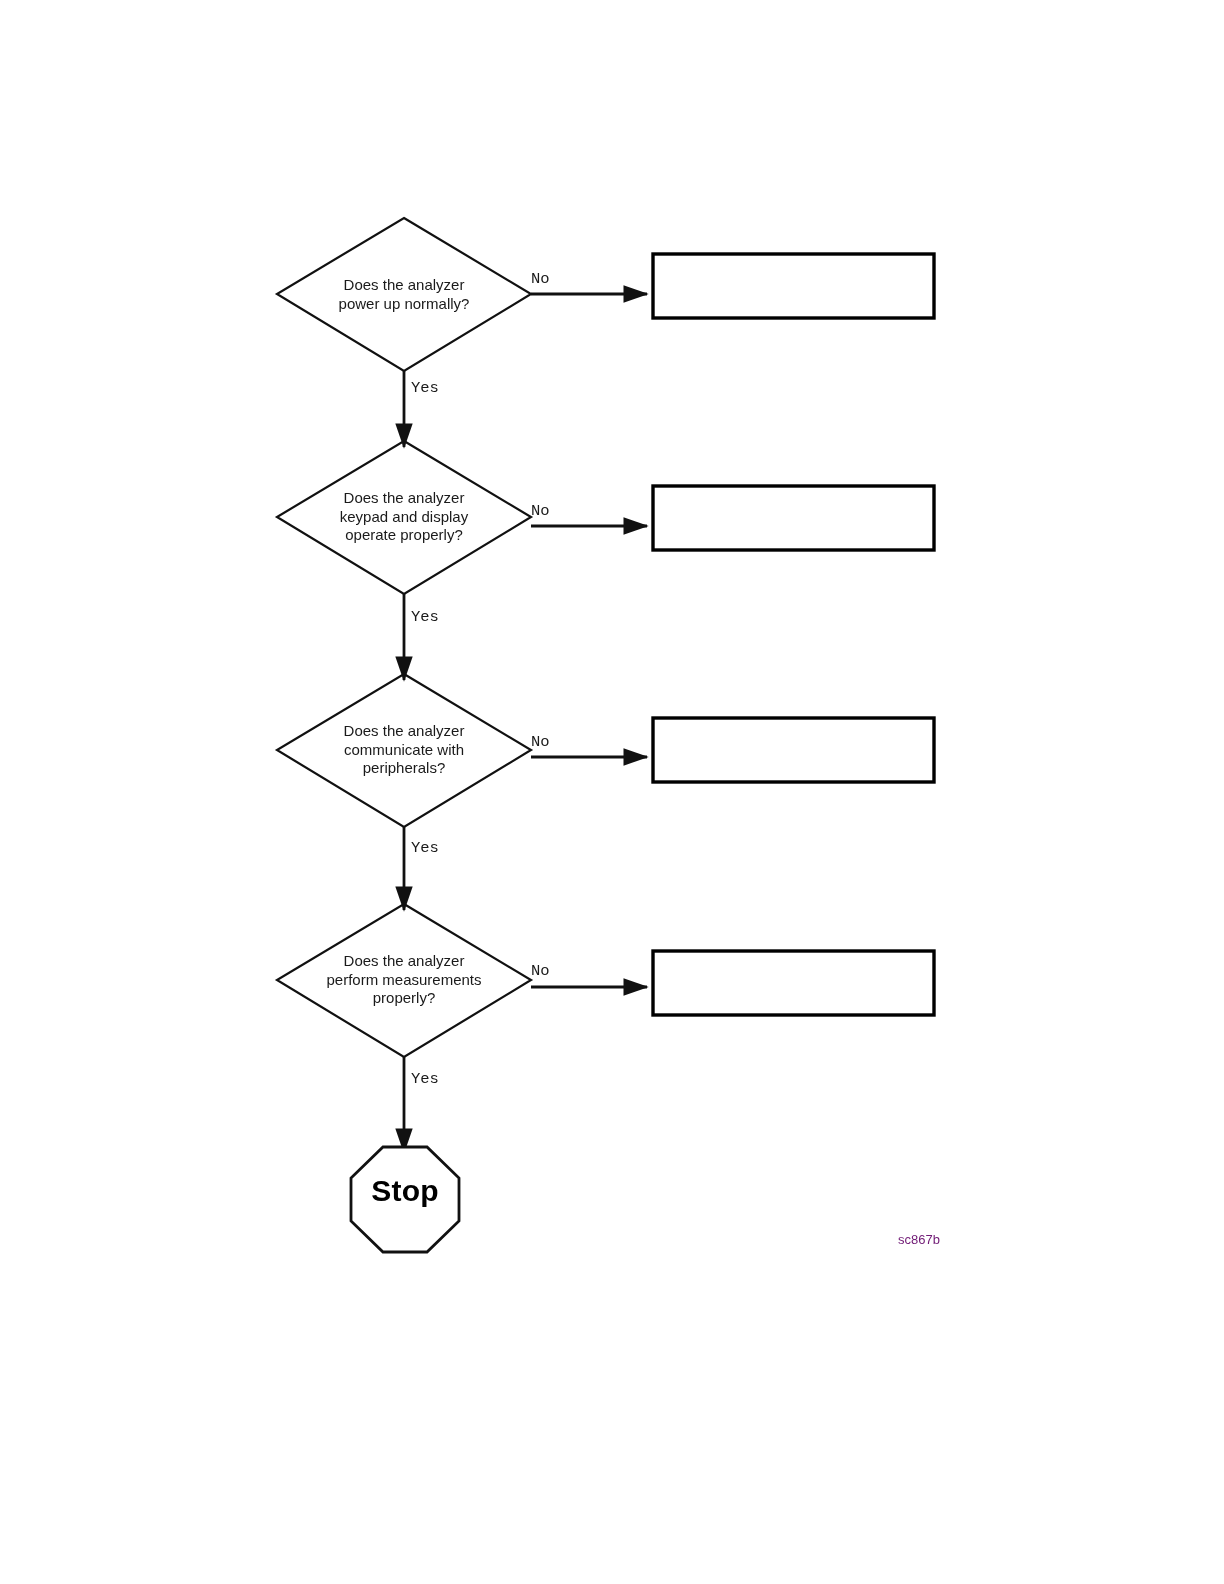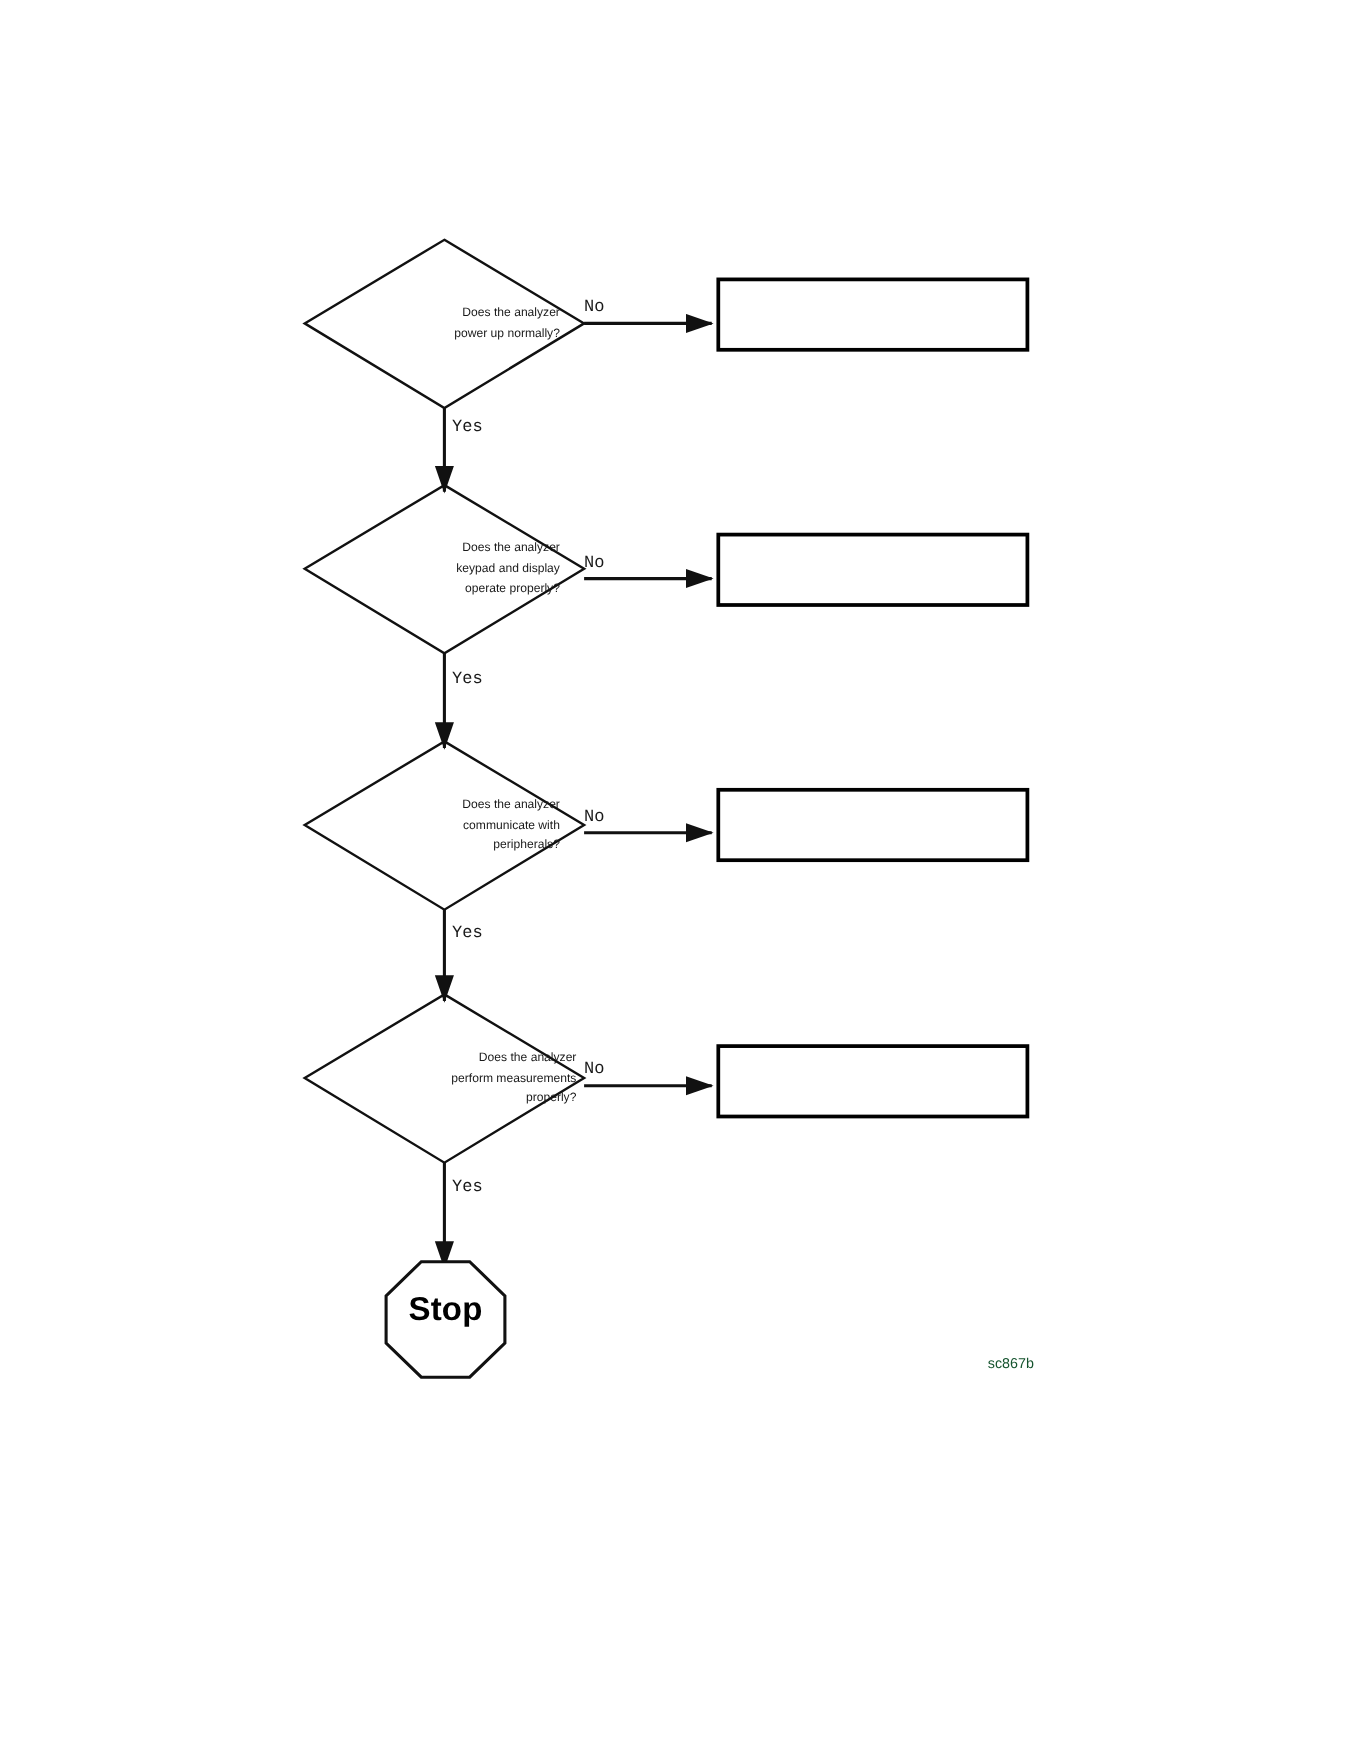--- a/index.html
+++ b/index.html
@@ -16,23 +16,23 @@
   }
   #flowchart-canvas {
     position: absolute;
     left: 0;
     top: 0;
     width: 1224px;
     height: 1584px;
   }
   .diamond-text {
     position: absolute;
-    text-align: right;
+    text-align: center;
     font-family: "Liberation Sans", sans-serif;
-    font-size: 11px;
+    font-size: 15px;
     line-height: 18.5px;
     color: #1a1a1a;
     white-space: pre-line;
     transform: translate(-50%, -50%);
     pointer-events: none;
   }
   .edge-label {
     position: absolute;
     font-family: Liberation Mono, monospace;
     font-size: 15.5px;
@@ -45,21 +45,21 @@
     font-size: 30px;
     font-weight: bold;
     color: #000000;
     transform: translate(-50%, -50%);
     letter-spacing: 0.2px;
   }
   .figure-caption {
     position: absolute;
     font-family: "Liberation Sans", sans-serif;
     font-size: 13px;
-    color: #14532d;
+    color: #701a75;
   }
 </style>
 </head>
 <body>
 
 <svg id="flowchart-canvas" viewBox="0 0 1224 1584">
   <defs>
     <marker id="arrowhead" markerWidth="9" markerHeight="9" refX="8.4" refY="3.1" orient="auto" markerUnits="strokeWidth">
       <path d="M0,0 L9,3.1 L0,6.2 Z" fill="#111111"></path>
     </marker>

